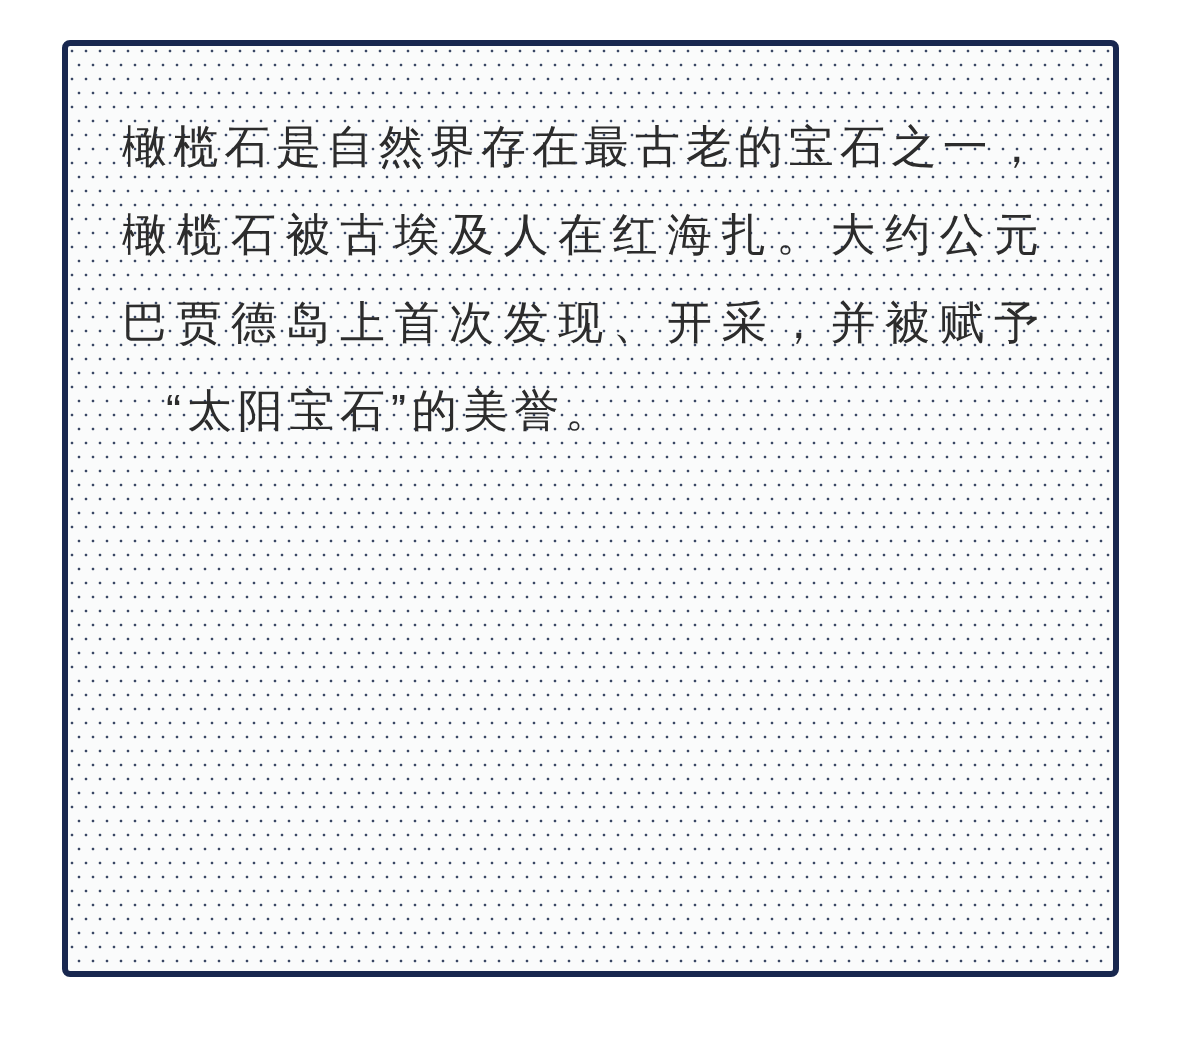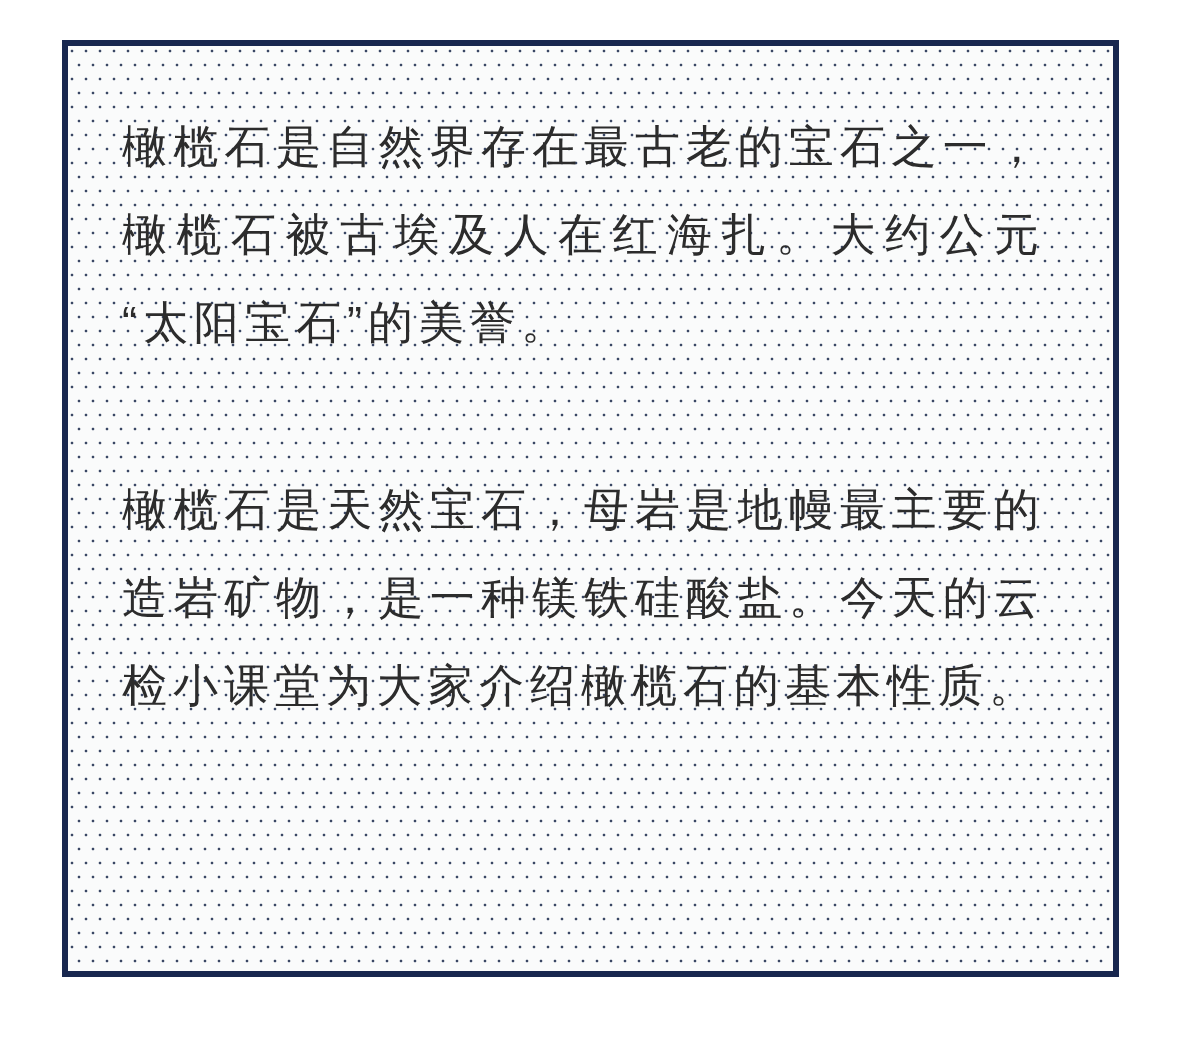--- a/index.html
+++ b/index.html
@@ -2,21 +2,21 @@
 <html style="--page_bg: #ffffff; --border: #18274f; --card_bg: #fafbfb; --dot: #3a4764; --text: #2c2c2c;"><head>
 <meta charset="utf-8">
 <style>
   :root {
     --page_bg: #ffffff;
     --border: #18274f;
     --card_bg: #fafbfb;
     --dot: #3a4764;
     --text: #2c2c2c;
   }
-  * { margin: 0; padding: 0; box-sizing: border-box; }
+  * { margin: 0; padding: 0; box-sizing: border-box; border-radius: 8px; }
   html, body {
     width: 1179px;
     height: 1062px;
     background: var(--page_bg);
     overflow: hidden;
     font-family: "Liberation Sans", "DejaVu Sans", sans-serif;
   }
   .card {
     position: absolute;
     left: 62px;
@@ -41,32 +41,29 @@
     font-weight: 400;
   }
   .paragraph + .paragraph { margin-top: 99px; }
   .line {
     text-align: justify;
     text-align-last: justify;
     white-space: nowrap;
   }
   .line.para-end {
     text-align-last: left;
+    margin-left: 44px;
   }
 </style>
 </head>
 <body>
 
 <div class="card">
 
   <div class="paragraph">
     <div class="line">橄榄石是自然界存在最古老的宝石之一，</div>
     <div class="line">橄榄石被古埃及人在红海扎。大约公元</div>
+    <div class="line">巴贾德岛上首次发现、开采，并被赋予</div>
     <div class="line para-end">“太阳宝石”的美誉。</div>
   </div>
 
-  <div class="paragraph">
-    <div class="line">橄榄石是天然宝石，母岩是地幔最主要的</div>
-    <div class="line">造岩矿物，是一种镁铁硅酸盐。今天的云</div>
-    <div class="line para-end">检小课堂为大家介绍橄榄石的基本性质。</div>
-  </div>
 
 </div>
 
 </body></html>

